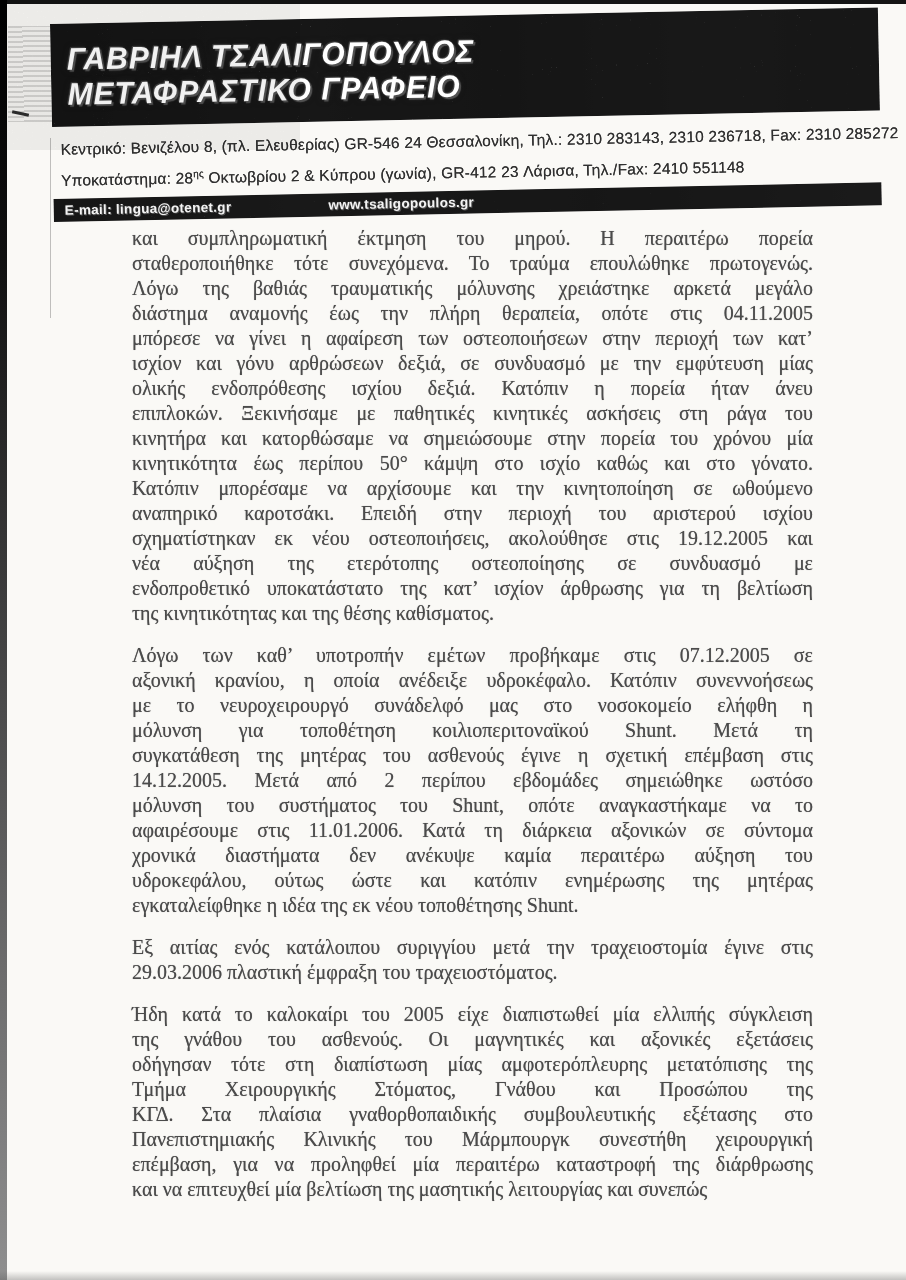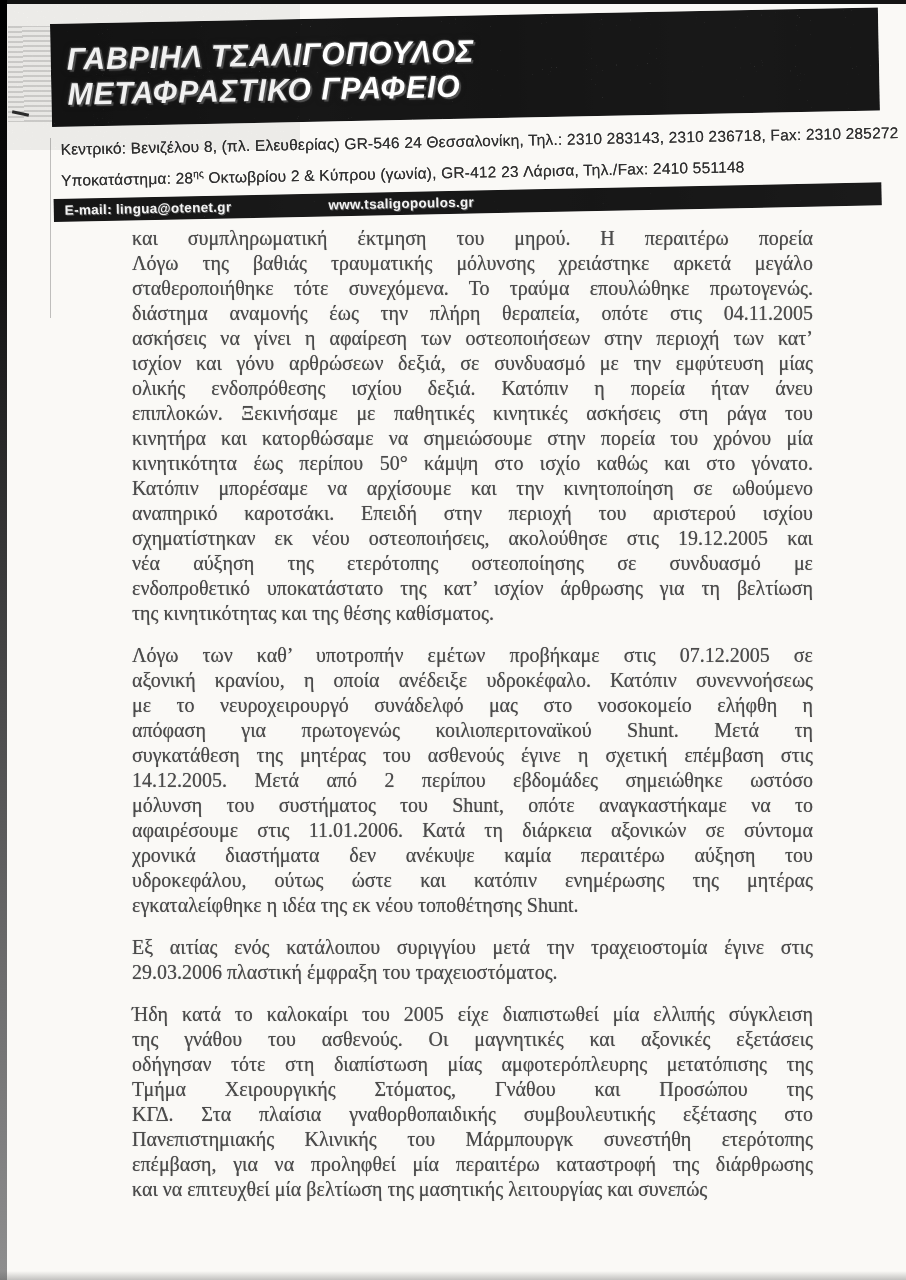--- a/index.html
+++ b/index.html
@@ -126,60 +126,60 @@
           <rect width="100%" height="100%" filter="url(#grainF)"></rect>
         </svg>
       <span class="email-label">E-mail: lingua@otenet.gr</span>
       <span class="website-label">www.tsaligopoulos.gr</span>
     </div>
   </div>
 
   <div class="doc-body">
       <div class="para">
         <div class="tline">και συμπληρωματική έκτμηση του μηρού. Η περαιτέρω πορεία</div>
+        <div class="tline">σταθεροποιήθηκε τότε συνεχόμενα. Το τραύμα επουλώθηκε πρωτογενώς.</div>
         <div class="tline">Λόγω της βαθιάς τραυματικής μόλυνσης χρειάστηκε αρκετά μεγάλο</div>
-        <div class="tline">σταθεροποιήθηκε τότε συνεχόμενα. Το τραύμα επουλώθηκε πρωτογενώς.</div>
         <div class="tline">διάστημα αναμονής έως την πλήρη θεραπεία, οπότε στις 04.11.2005</div>
-        <div class="tline">ασκήσεις να γίνει η αφαίρεση των οστεοποιήσεων στην περιοχή των κατ’</div>
+        <div class="tline">μπόρεσε να γίνει η αφαίρεση των οστεοποιήσεων στην περιοχή των κατ’</div>
         <div class="tline">ισχίον και γόνυ αρθρώσεων δεξιά, σε συνδυασμό με την εμφύτευση μίας</div>
         <div class="tline">ολικής ενδοπρόθεσης ισχίου δεξιά. Κατόπιν η πορεία ήταν άνευ</div>
         <div class="tline">επιπλοκών. Ξεκινήσαμε με παθητικές κινητικές ασκήσεις στη ράγα του</div>
         <div class="tline">κινητήρα και κατορθώσαμε να σημειώσουμε στην πορεία του χρόνου μία</div>
         <div class="tline">κινητικότητα έως περίπου 50° κάμψη στο ισχίο καθώς και στο γόνατο.</div>
         <div class="tline">Κατόπιν μπορέσαμε να αρχίσουμε και την κινητοποίηση σε ωθούμενο</div>
         <div class="tline">αναπηρικό καροτσάκι. Επειδή στην περιοχή του αριστερού ισχίου</div>
         <div class="tline">σχηματίστηκαν εκ νέου οστεοποιήσεις, ακολούθησε στις 19.12.2005 και</div>
         <div class="tline">νέα αύξηση της ετερότοπης οστεοποίησης σε συνδυασμό με</div>
         <div class="tline">ενδοπροθετικό υποκατάστατο της κατ’ ισχίον άρθρωσης για τη βελτίωση</div>
         <div class="tline last">της κινητικότητας και της θέσης καθίσματος.</div>
       </div>
       <div class="para">
         <div class="tline">Λόγω των καθ’ υποτροπήν εμέτων προβήκαμε στις 07.12.2005 σε</div>
         <div class="tline">αξονική κρανίου, η οποία ανέδειξε υδροκέφαλο. Κατόπιν συνεννοήσεως</div>
         <div class="tline">με το νευροχειρουργό συνάδελφό μας στο νοσοκομείο ελήφθη η</div>
-        <div class="tline">απόφαση για πρωτογενώς κοιλιοπεριτοναϊκού Shunt. Μετά τη</div>
+        <div class="tline">μόλυνση για τοποθέτηση κοιλιοπεριτοναϊκού Shunt. Μετά τη</div>
         <div class="tline">συγκατάθεση της μητέρας του ασθενούς έγινε η σχετική επέμβαση στις</div>
         <div class="tline">14.12.2005. Μετά από 2 περίπου εβδομάδες σημειώθηκε ωστόσο</div>
         <div class="tline">μόλυνση του συστήματος του Shunt, οπότε αναγκαστήκαμε να το</div>
         <div class="tline">αφαιρέσουμε στις 11.01.2006. Κατά τη διάρκεια αξονικών σε σύντομα</div>
         <div class="tline">χρονικά διαστήματα δεν ανέκυψε καμία περαιτέρω αύξηση του</div>
         <div class="tline">υδροκεφάλου, ούτως ώστε και κατόπιν ενημέρωσης της μητέρας</div>
         <div class="tline last">εγκαταλείφθηκε η ιδέα της εκ νέου τοποθέτησης Shunt.</div>
       </div>
       <div class="para">
         <div class="tline">Εξ αιτίας ενός κατάλοιπου συριγγίου μετά την τραχειοστομία έγινε στις</div>
         <div class="tline last">29.03.2006 πλαστική έμφραξη του τραχειοστόματος.</div>
       </div>
       <div class="para">
         <div class="tline">Ήδη κατά το καλοκαίρι του 2005 είχε διαπιστωθεί μία ελλιπής σύγκλειση</div>
         <div class="tline">της γνάθου του ασθενούς. Οι μαγνητικές και αξονικές εξετάσεις</div>
         <div class="tline">οδήγησαν τότε στη διαπίστωση μίας αμφοτερόπλευρης μετατόπισης της</div>
         <div class="tline">Τμήμα Χειρουργικής Στόματος, Γνάθου και Προσώπου της</div>
         <div class="tline">ΚΓΔ. Στα πλαίσια γναθορθοπαιδικής συμβουλευτικής εξέτασης στο</div>
-        <div class="tline">Πανεπιστημιακής Κλινικής του Μάρμπουργκ συνεστήθη ετερότοπης</div>
+        <div class="tline">Πανεπιστημιακής Κλινικής του Μάρμπουργκ συνεστήθη χειρουργική</div>
         <div class="tline">επέμβαση, για να προληφθεί μία περαιτέρω καταστροφή της διάρθρωσης</div>
         <div class="tline last">και να επιτευχθεί μία βελτίωση της μασητικής λειτουργίας και συνεπώς</div>
       </div>
     </div>
 
   <svg class="page-noise" aria-hidden="true">
       <rect width="100%" height="100%" filter="url(#grainF)"></rect>
     </svg>
 </div>
 

